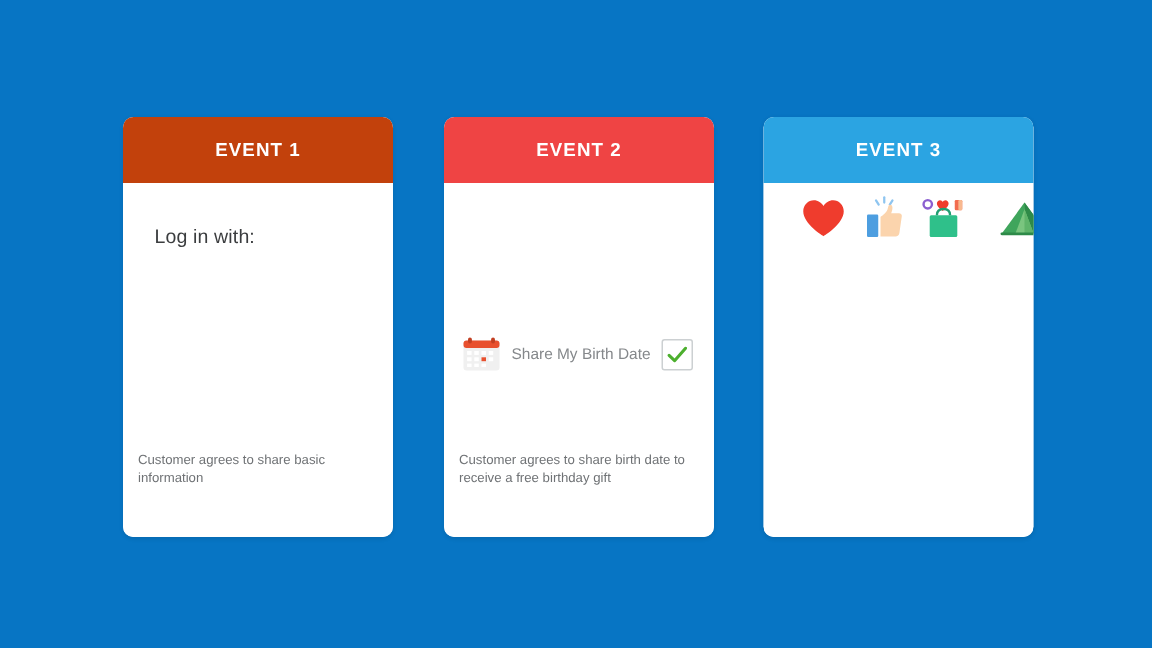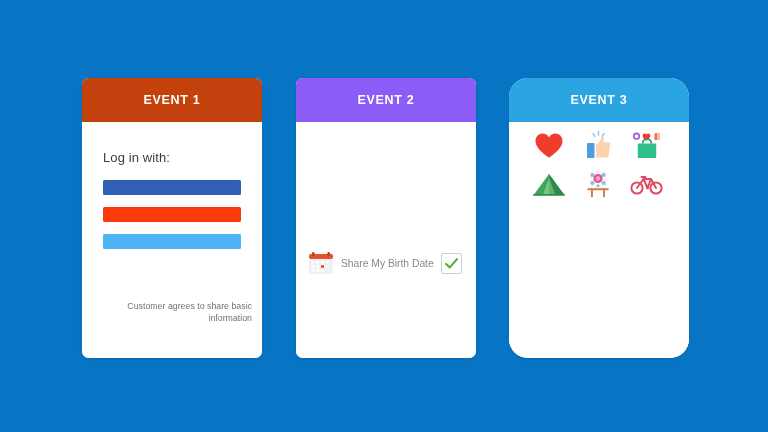--- a/index.html
+++ b/index.html
@@ -24,21 +24,21 @@
     height:280px;
     border-radius:7px;
     overflow:hidden;
     background:#ffffff;
     box-shadow:0 1px 3px rgba(0,0,0,0.10);
     display:flex;
     flex-direction:column;
   }
   #card-1 { left:82px; }
   #card-2 { left:296px; }
-  #card-3 { left:509px;border-radius:19px; }
+  #card-3 { left:509px; }
 
   .card-header {
     height:44px;
     background:#2ba4e2;
     display:flex;
     align-items:center;
     justify-content:center;
     flex:0 0 auto;
   }
   .card-header .title {
@@ -46,27 +46,27 @@
     font-size:12.5px;
     font-weight:bold;
     letter-spacing:0.7px;
   }
   .card-body {
     flex:1 1 auto;
     background:#ffffff;
     position:relative;
     padding:0 14px;
     display:flex;
-    flex-direction:column;
+    flex-direction:row;
   }
   .card-footer {
     position:absolute;
     left:10px; right:10px;
     bottom:34px;
-    text-align:right;
+    text-align:left;
     color:#6f7275;
     font-size:8.8px;
     line-height:11.5px;
   }
 
   
   .login-label {
     margin-top:28px;
     margin-left:7px;
     font-size:13px;
@@ -84,21 +84,21 @@
   .social-btn {
     height:15px;
     border-radius:1.5px;
     width:100%;
   }
 
   
   .birth-row {
     position:absolute;
     left:12px;
-    top:129px;
+    top:102px;
     display:flex;
     align-items:center;
     gap:7px;
   }
   .cal-icon { width:26px; height:24px; flex:0 0 auto; display:block; }
   .birth-label {
     font-size:10.3px;
     color:#85888b;
     white-space:nowrap;
   }
@@ -148,21 +148,21 @@
       <div class="btn-stack">
         <div class="social-btn" style="background:#3060b4;"></div>
         <div class="social-btn" style="background:#fa3b0c;"></div>
         <div class="social-btn" style="background:#4db3f5;"></div>
       </div>
       <div class="card-footer">Customer agrees to share basic information</div>
     </div>
   </div>
 
   <div class="card" id="card-2">
-    <div class="card-header" style="background: #8b5cf6;">
+    <div class="card-header" style="background: #ef4444;">
       <span class="title">EVENT 2</span>
     </div>
     <div class="card-body">
       <div class="birth-row">
         <span>
           <svg class="cal-icon" viewBox="0 0 26 24">
             <rect x="1" y="3" width="24" height="20" rx="2" fill="#f0f0f0"></rect>
             <rect x="1" y="3" width="24" height="5" rx="2" fill="#e8502e"></rect>
             <rect x="4" y="1" width="2.6" height="4" rx="1.3" fill="#c23f22"></rect>
             <rect x="19.4" y="1" width="2.6" height="4" rx="1.3" fill="#c23f22"></rect>
@@ -179,20 +179,21 @@
             <rect x="13" y="18.4" width="3" height="2.3" fill="#ffffff"></rect>
           </svg>
         </span>
         <span class="birth-label">Share My Birth Date</span>
         <span class="check-box">
           <svg viewBox="0 0 16 16">
             <path d="M2.2 8.4 L6.1 12.2 L13.9 3.4" fill="none" stroke="#4caf2e" stroke-width="2.2" stroke-linecap="round" stroke-linejoin="round"></path>
           </svg>
         </span>
       </div>
+      <div class="card-footer">Customer agrees to share birth date to receive a free birthday gift</div>
     </div>
   </div>
 
   <div class="card" id="card-3">
     <div class="card-header" style="background: rgb(43, 164, 226);">
       <span class="title">EVENT 3</span>
     </div>
     <div class="card-body">
 
       <div class="icon-row">

